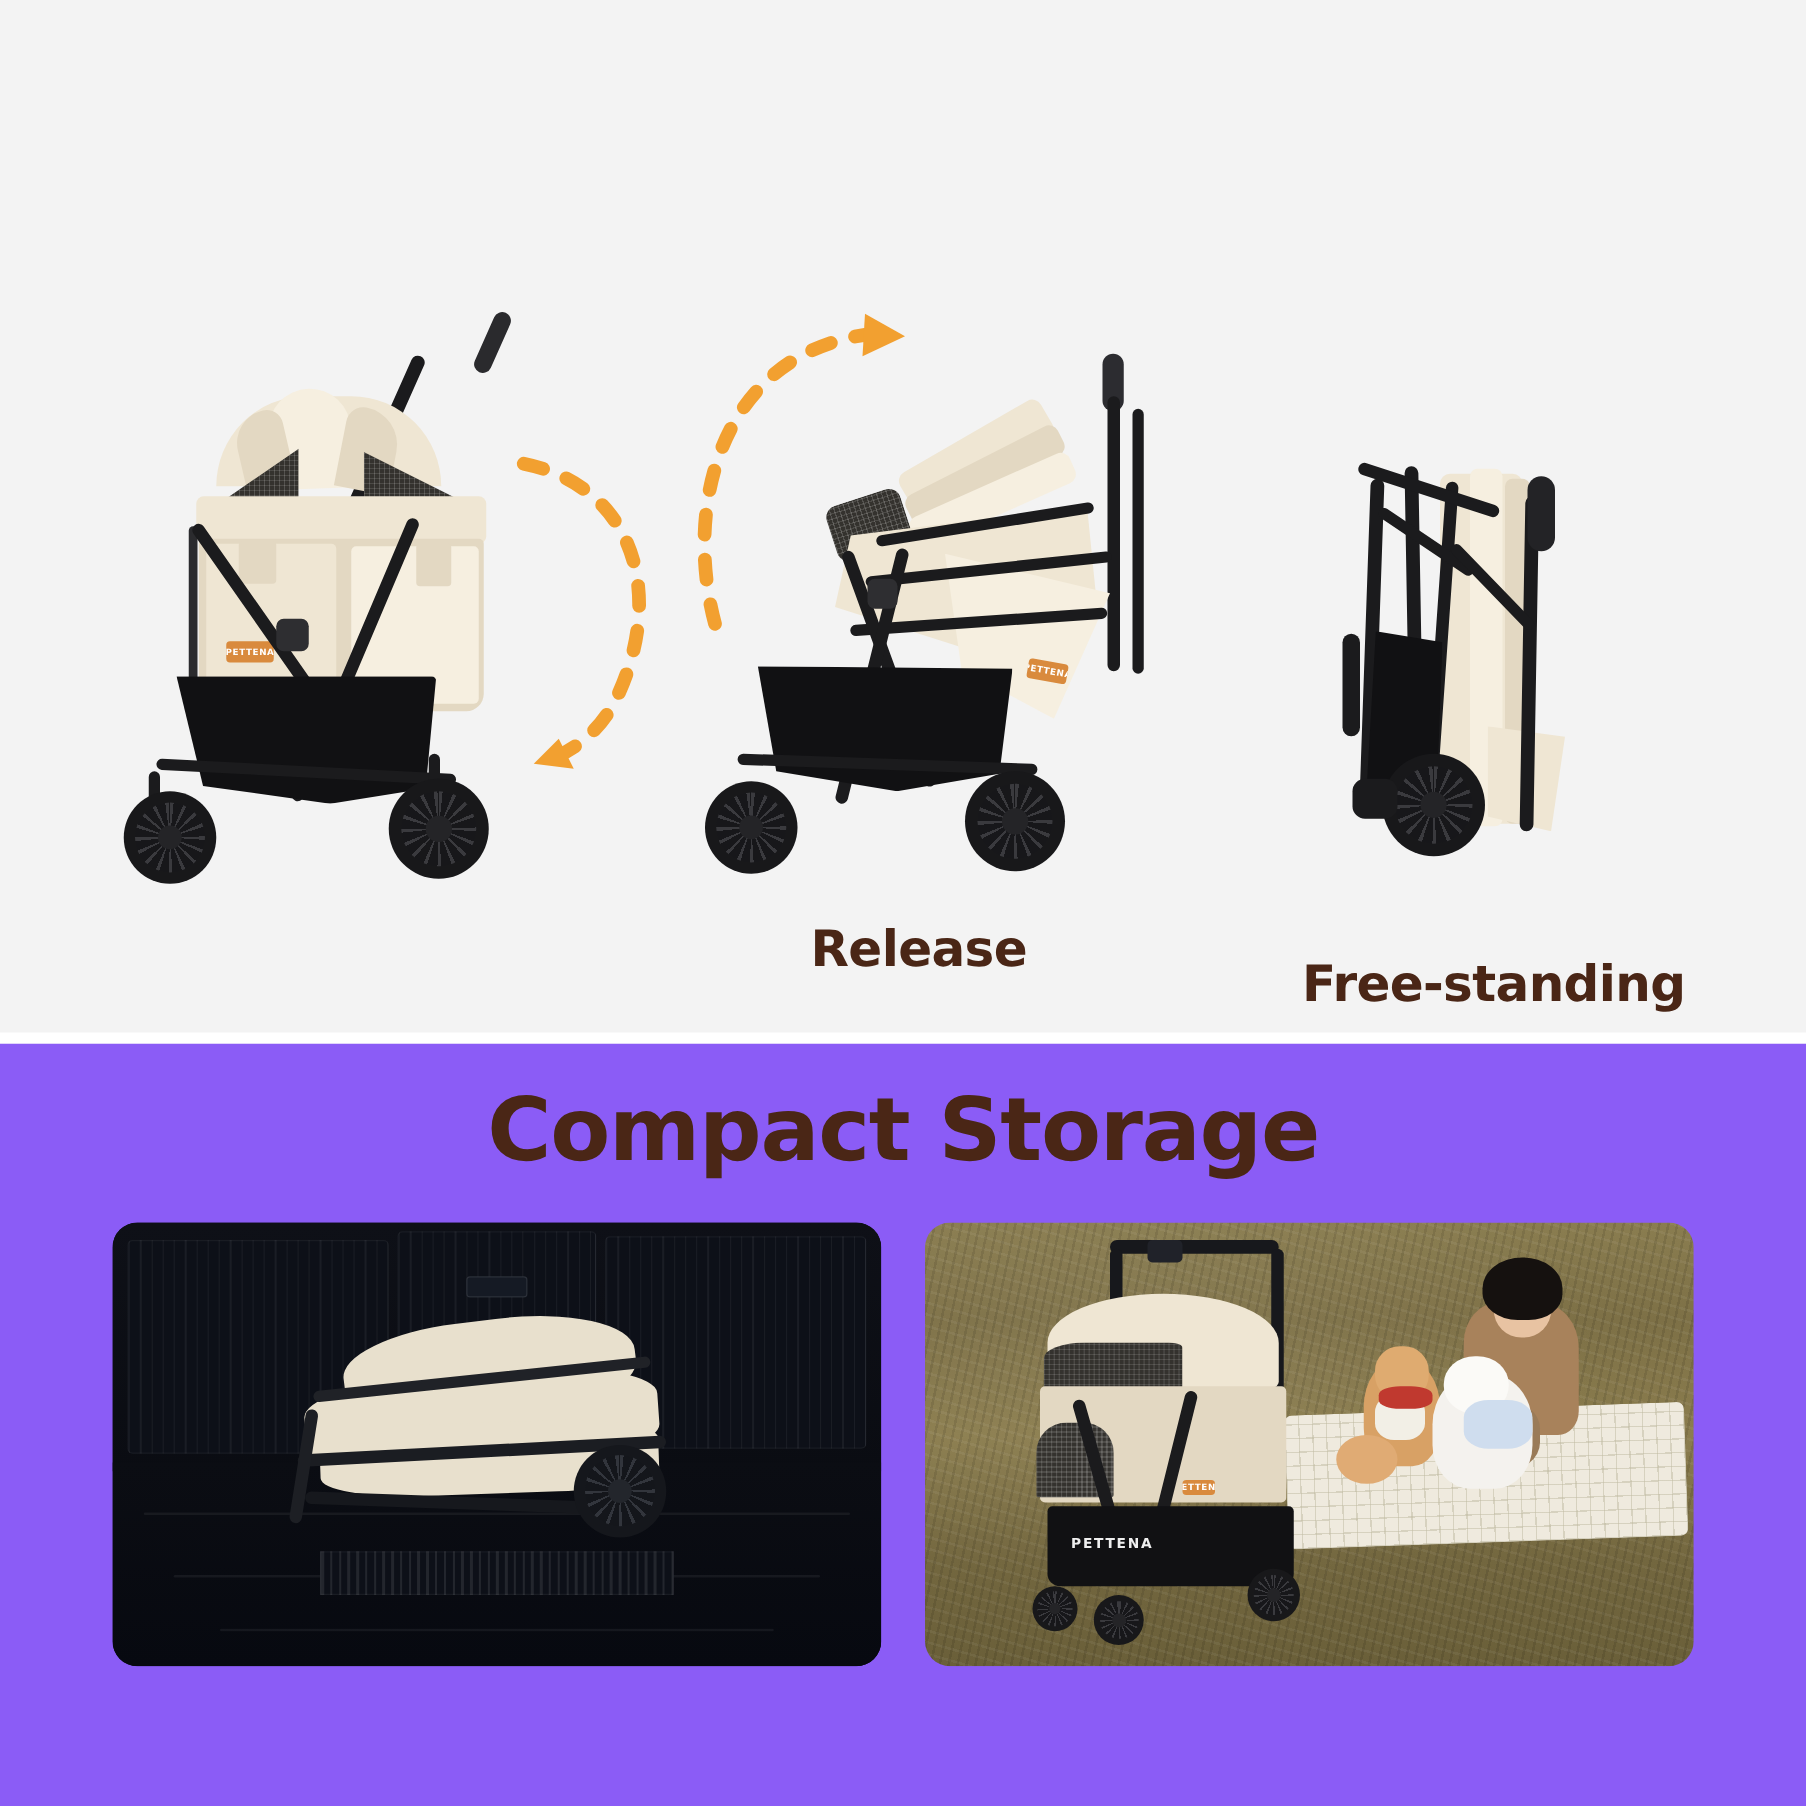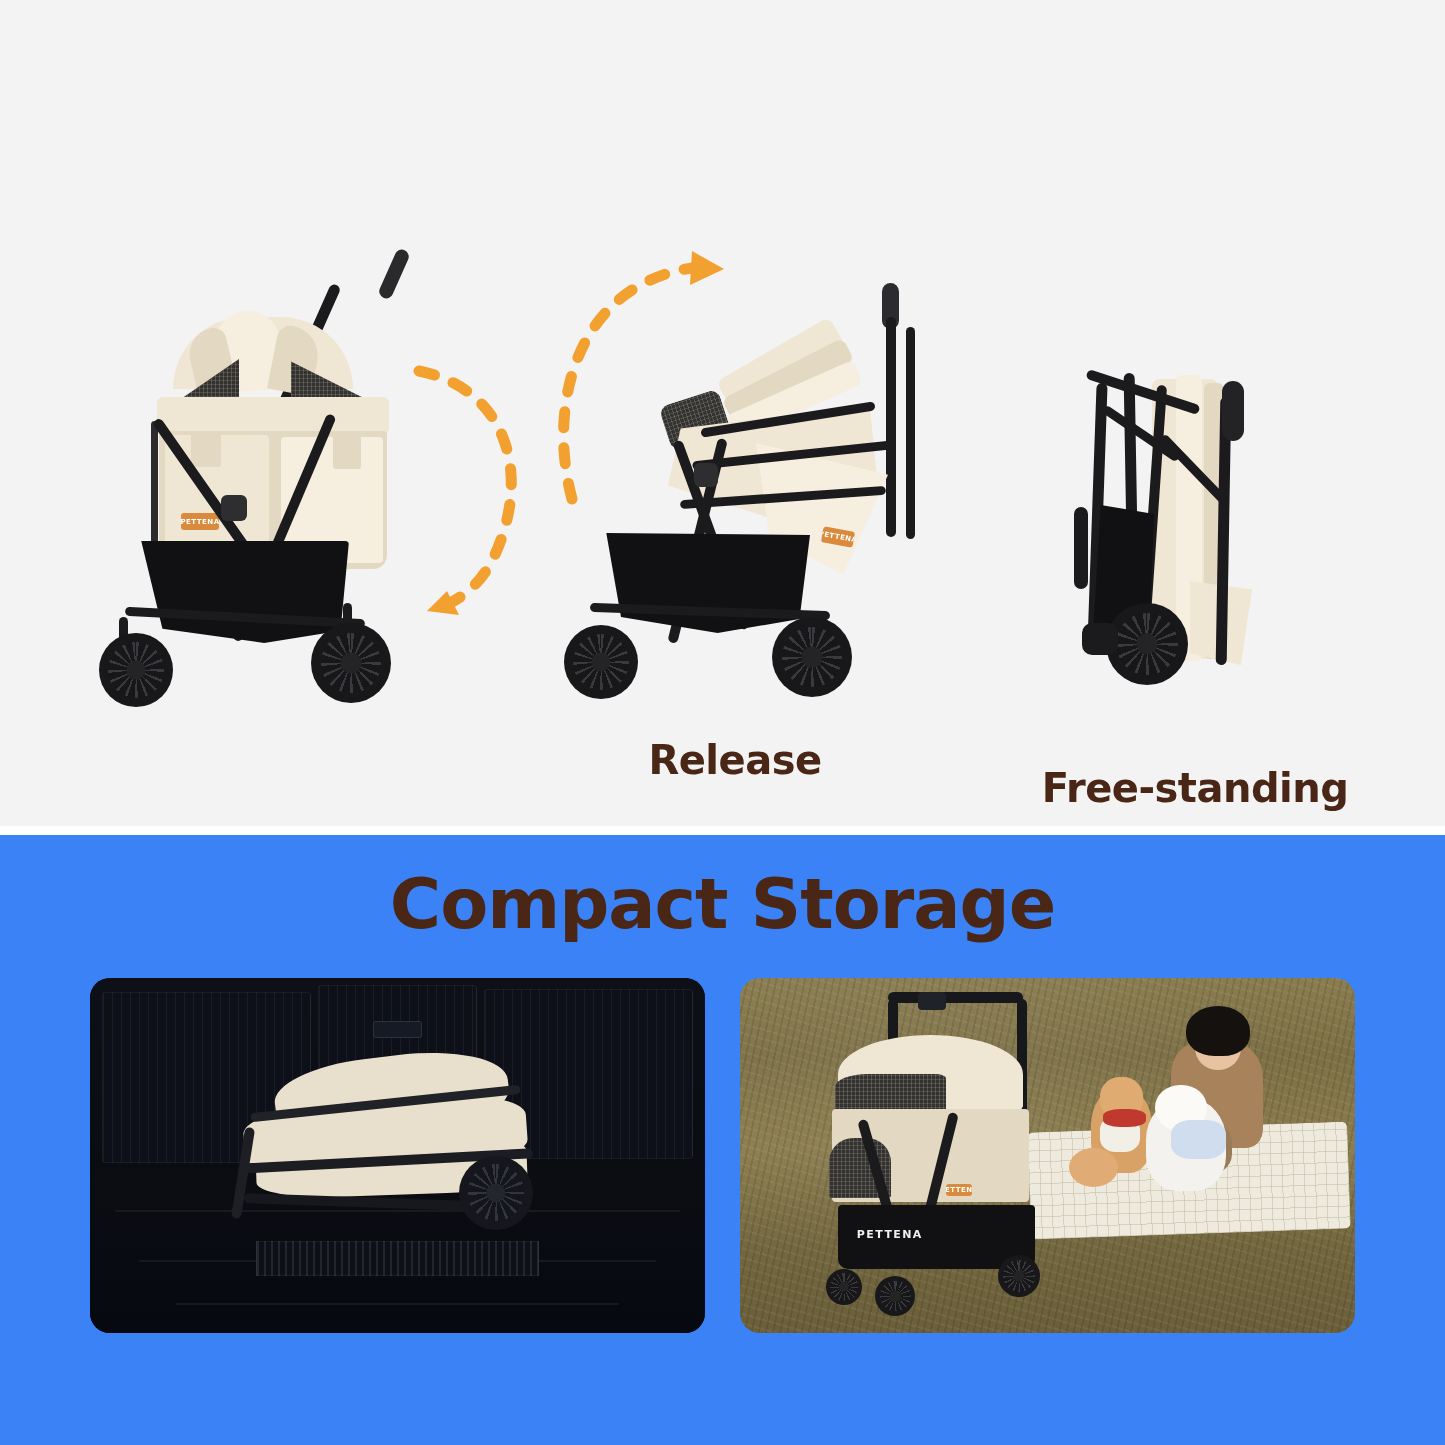--- a/index.html
+++ b/index.html
@@ -15,21 +15,21 @@
   .section-fold {
     position:absolute; left:0; top:0; width:1445px; height:826px;
     background:#f3f3f3;
   }
   .section-divider {
     position:absolute; left:0; top:826px; width:1445px; height:9px;
     background:#ffffff;
   }
   .section-storage {
     position:absolute; left:0; top:835px; width:1445px; height:610px;
-    background:#3b82f6;
+    background:#8b5cf6;
   }
 
   .heading {
     position:absolute; left:0; width:1445px; text-align:center;
     color:#4a2616; font-weight:bold; letter-spacing:-1px;
     font-family:"DejaVu Sans", sans-serif;
   }
   #fold-title { top:78px; font-size:80px; line-height:94px; }
   #storage-title { top:862px; font-size:70px; line-height:84px; }
 

